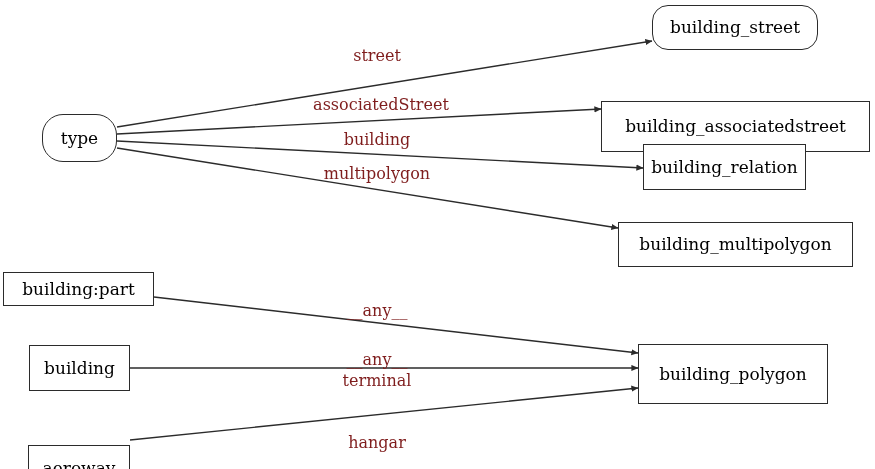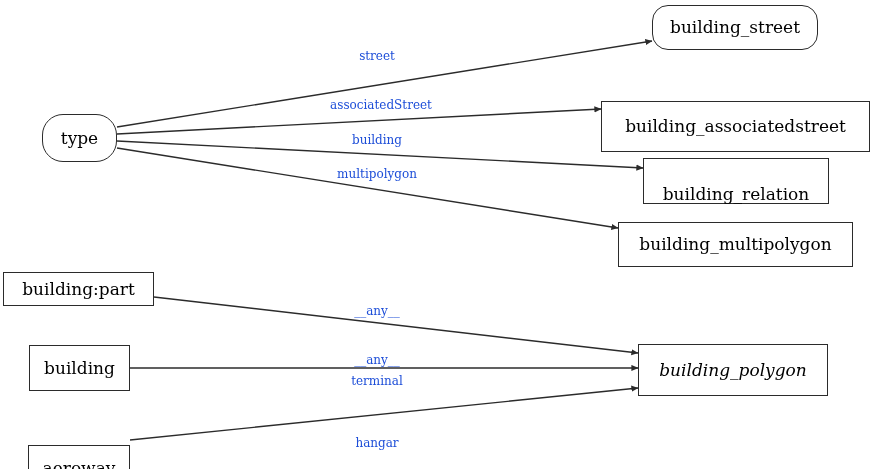--- a/index.html
+++ b/index.html
@@ -31,22 +31,22 @@
     align-items: center;
     justify-content: center;
     color: #000000;
     font-size: 17px;
     line-height: 1;
     white-space: nowrap;
     z-index: 2;
   }
   .edge-label {
     position: absolute;
-    color: #1d4ed8;
-    font-size: 12px;
+    color: #7f1d1d;
+    font-size: 16px;
     line-height: 1;
     white-space: nowrap;
     transform: translate(-50%, -50%);
     background: transparent;
     z-index: 3;
   }
 </style>
 </head>
 <body>
 
@@ -67,36 +67,36 @@
     </svg>
 <div class="node" style="left: 42px; top: 114px; width: 75px; height: 48px; border-radius: 21px;">
       <span>type</span>
     </div>
     <div class="node" style="left: 652px; top: 5px; width: 166px; height: 45px; border-radius: 16px;">
       <span>building_street</span>
     </div>
     <div class="node" style="left: 601px; top: 76px; width: 269px; height: 51px; margin-top: 25px;">
       <span>building_associatedstreet</span>
     </div>
-    <div class="node" style="left: 643px; top: 158px; width: 186px; height: 46px; align-items: flex-end;">
+    <div class="node" style="left: 643px; top: 144px; width: 163px; height: 46px;">
       <span>building_relation</span>
     </div>
     <div class="node" style="left: 618px; top: 222px; width: 235px; height: 45px;">
       <span>building_multipolygon</span>
     </div>
     <div class="node" style="left: 3px; top: 272px; width: 151px; height: 34px;">
       <span>building:part</span>
     </div>
     <div class="node" style="left: 29px; top: 345px; width: 101px; height: 46px;">
       <span>building</span>
     </div>
     <div class="node" style="left: 28px; top: 417px; width: 102px; height: 46px; margin-top: 28px;">
       <span>aeroway</span>
     </div>
-    <div class="node" style="left: 638px; top: 344px; width: 190px; height: 52px; font-style: italic;">
+    <div class="node" style="left: 638px; top: 344px; width: 190px; height: 60px;">
       <span>building_polygon</span>
     </div>
     <div class="edge-label" style="left: 377px; top: 56px;">street</div>
     <div class="edge-label" style="left: 381px; top: 105px;">associatedStreet</div>
     <div class="edge-label" style="left: 377px; top: 140px;">building</div>
     <div class="edge-label" style="left: 377px; top: 174px;">multipolygon</div>
     <div class="edge-label" style="left: 377px; top: 311px;">__any__</div>
     <div class="edge-label" style="left: 377px; top: 360px;">__any__</div>
     <div class="edge-label" style="left: 377px; top: 381px;">terminal</div>
     <div class="edge-label" style="left: 377px; top: 402px; margin-top: 41px;">hangar</div>

